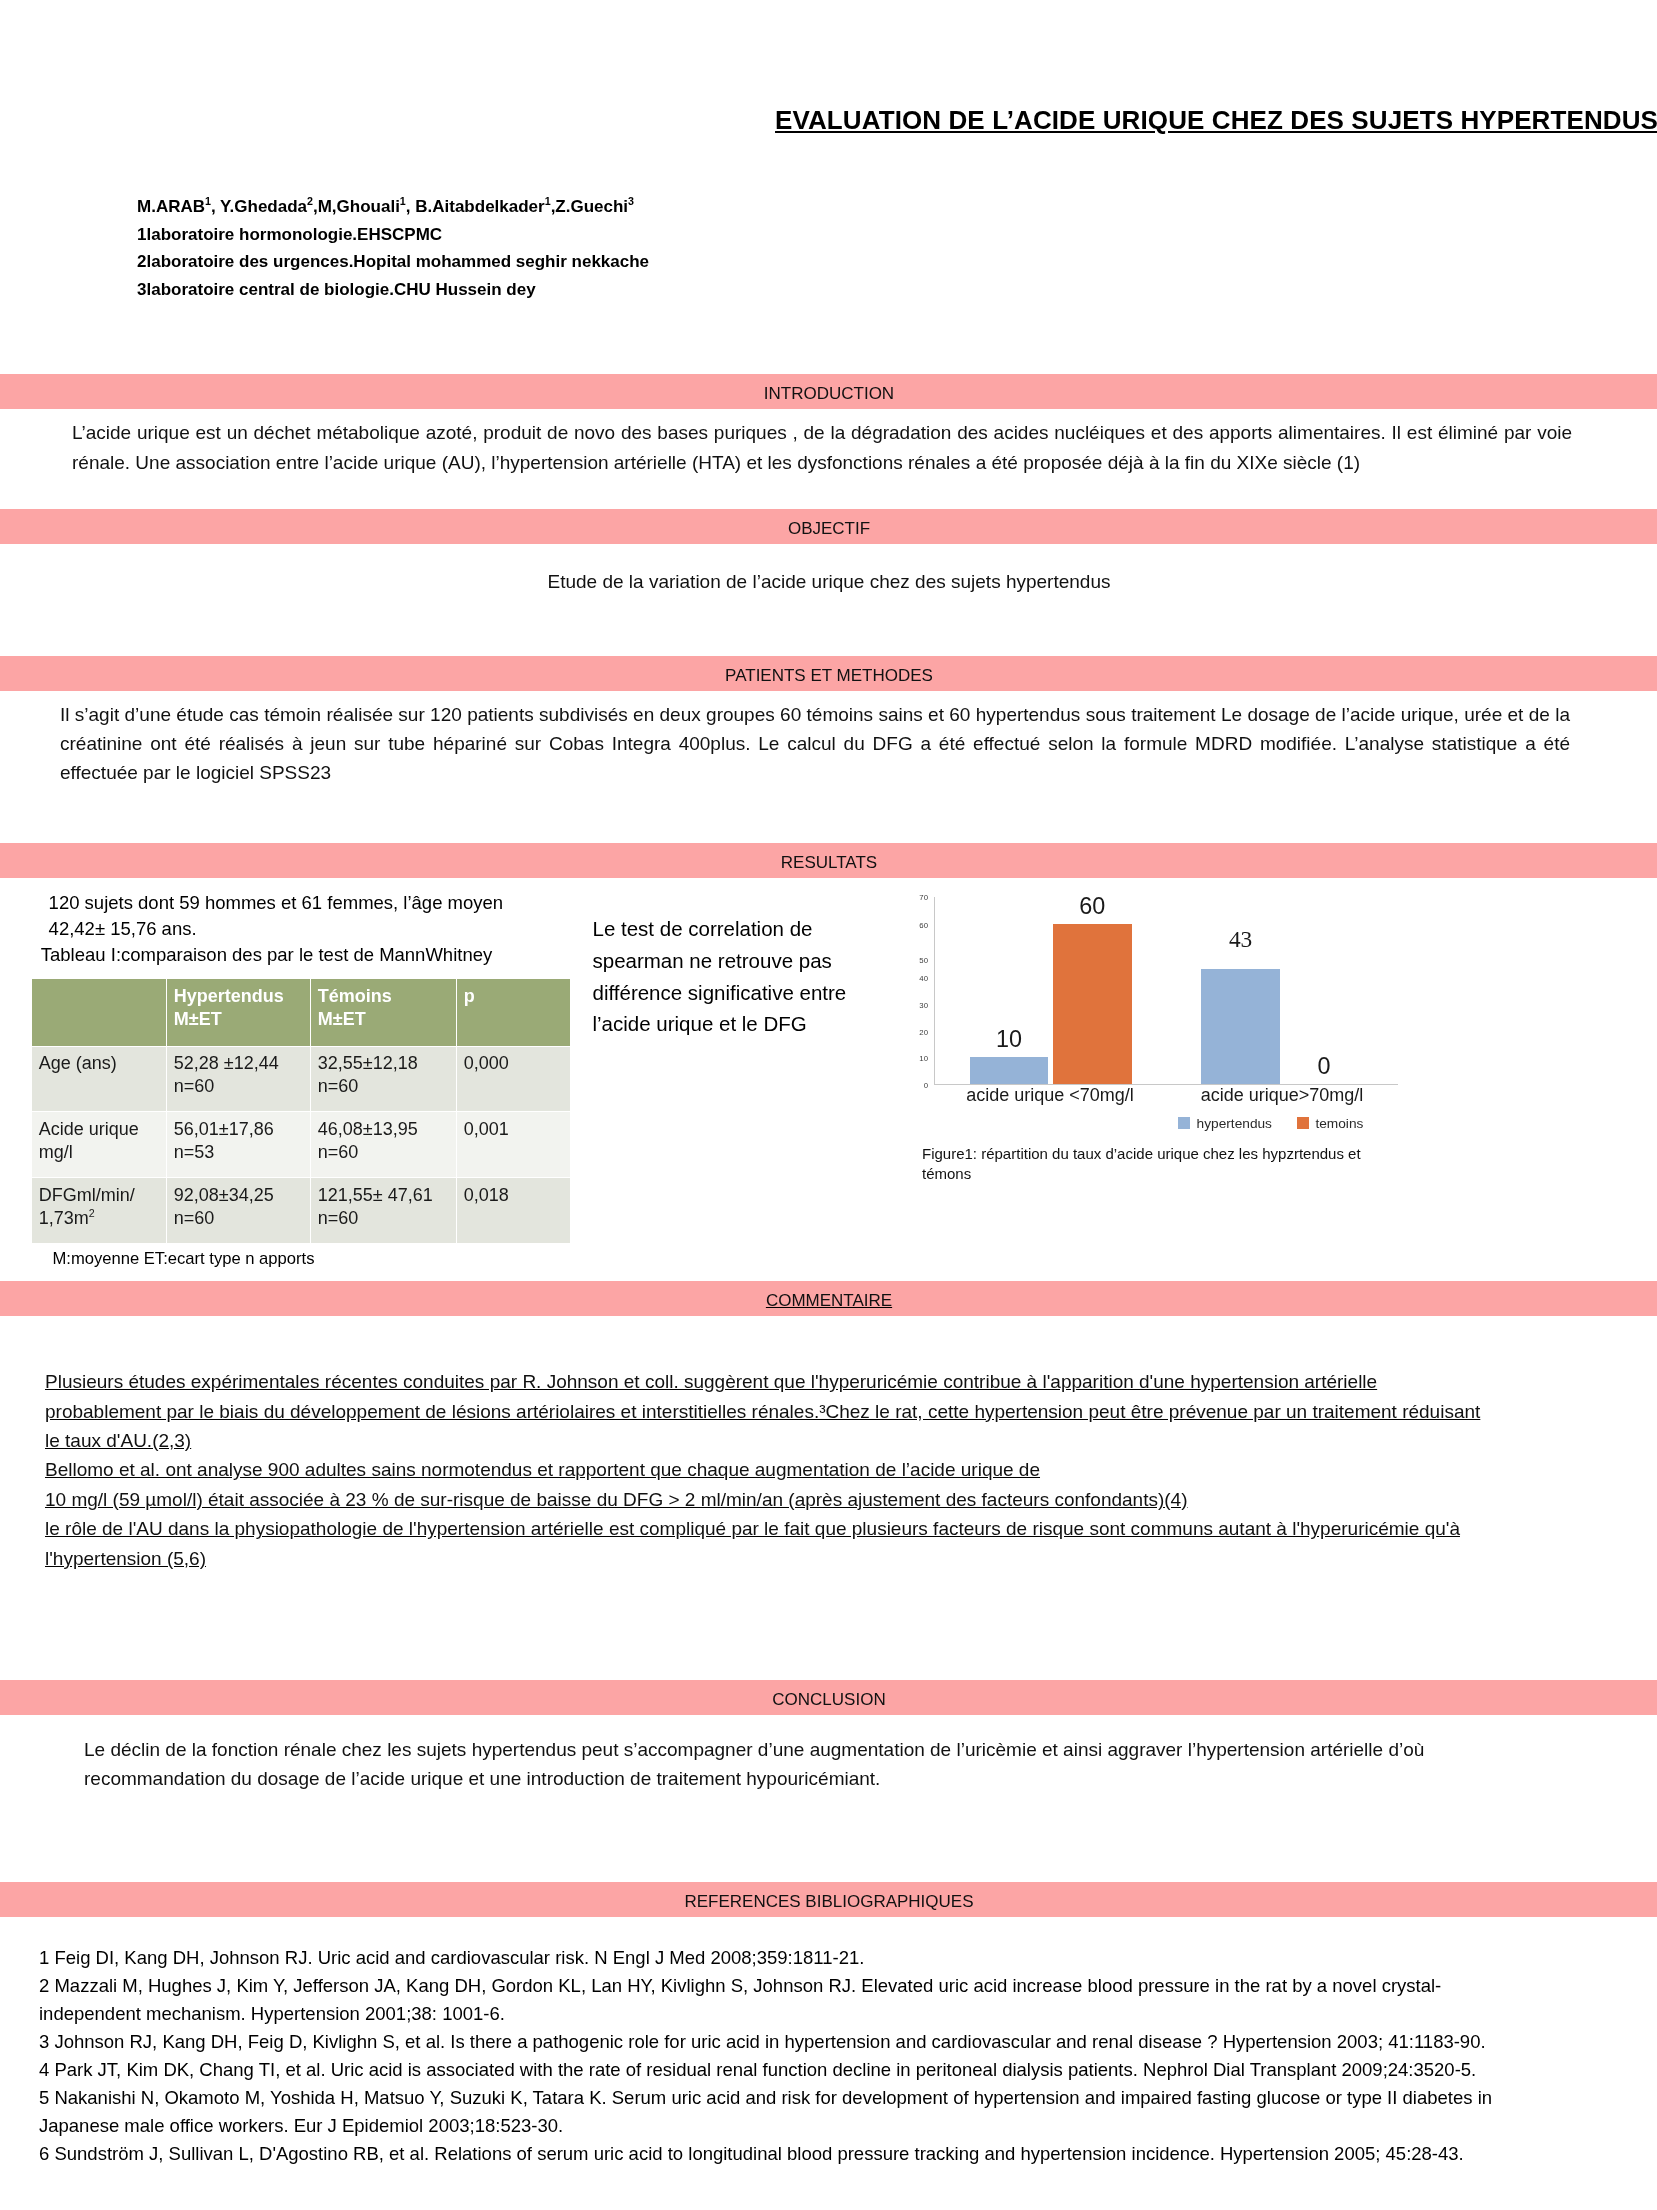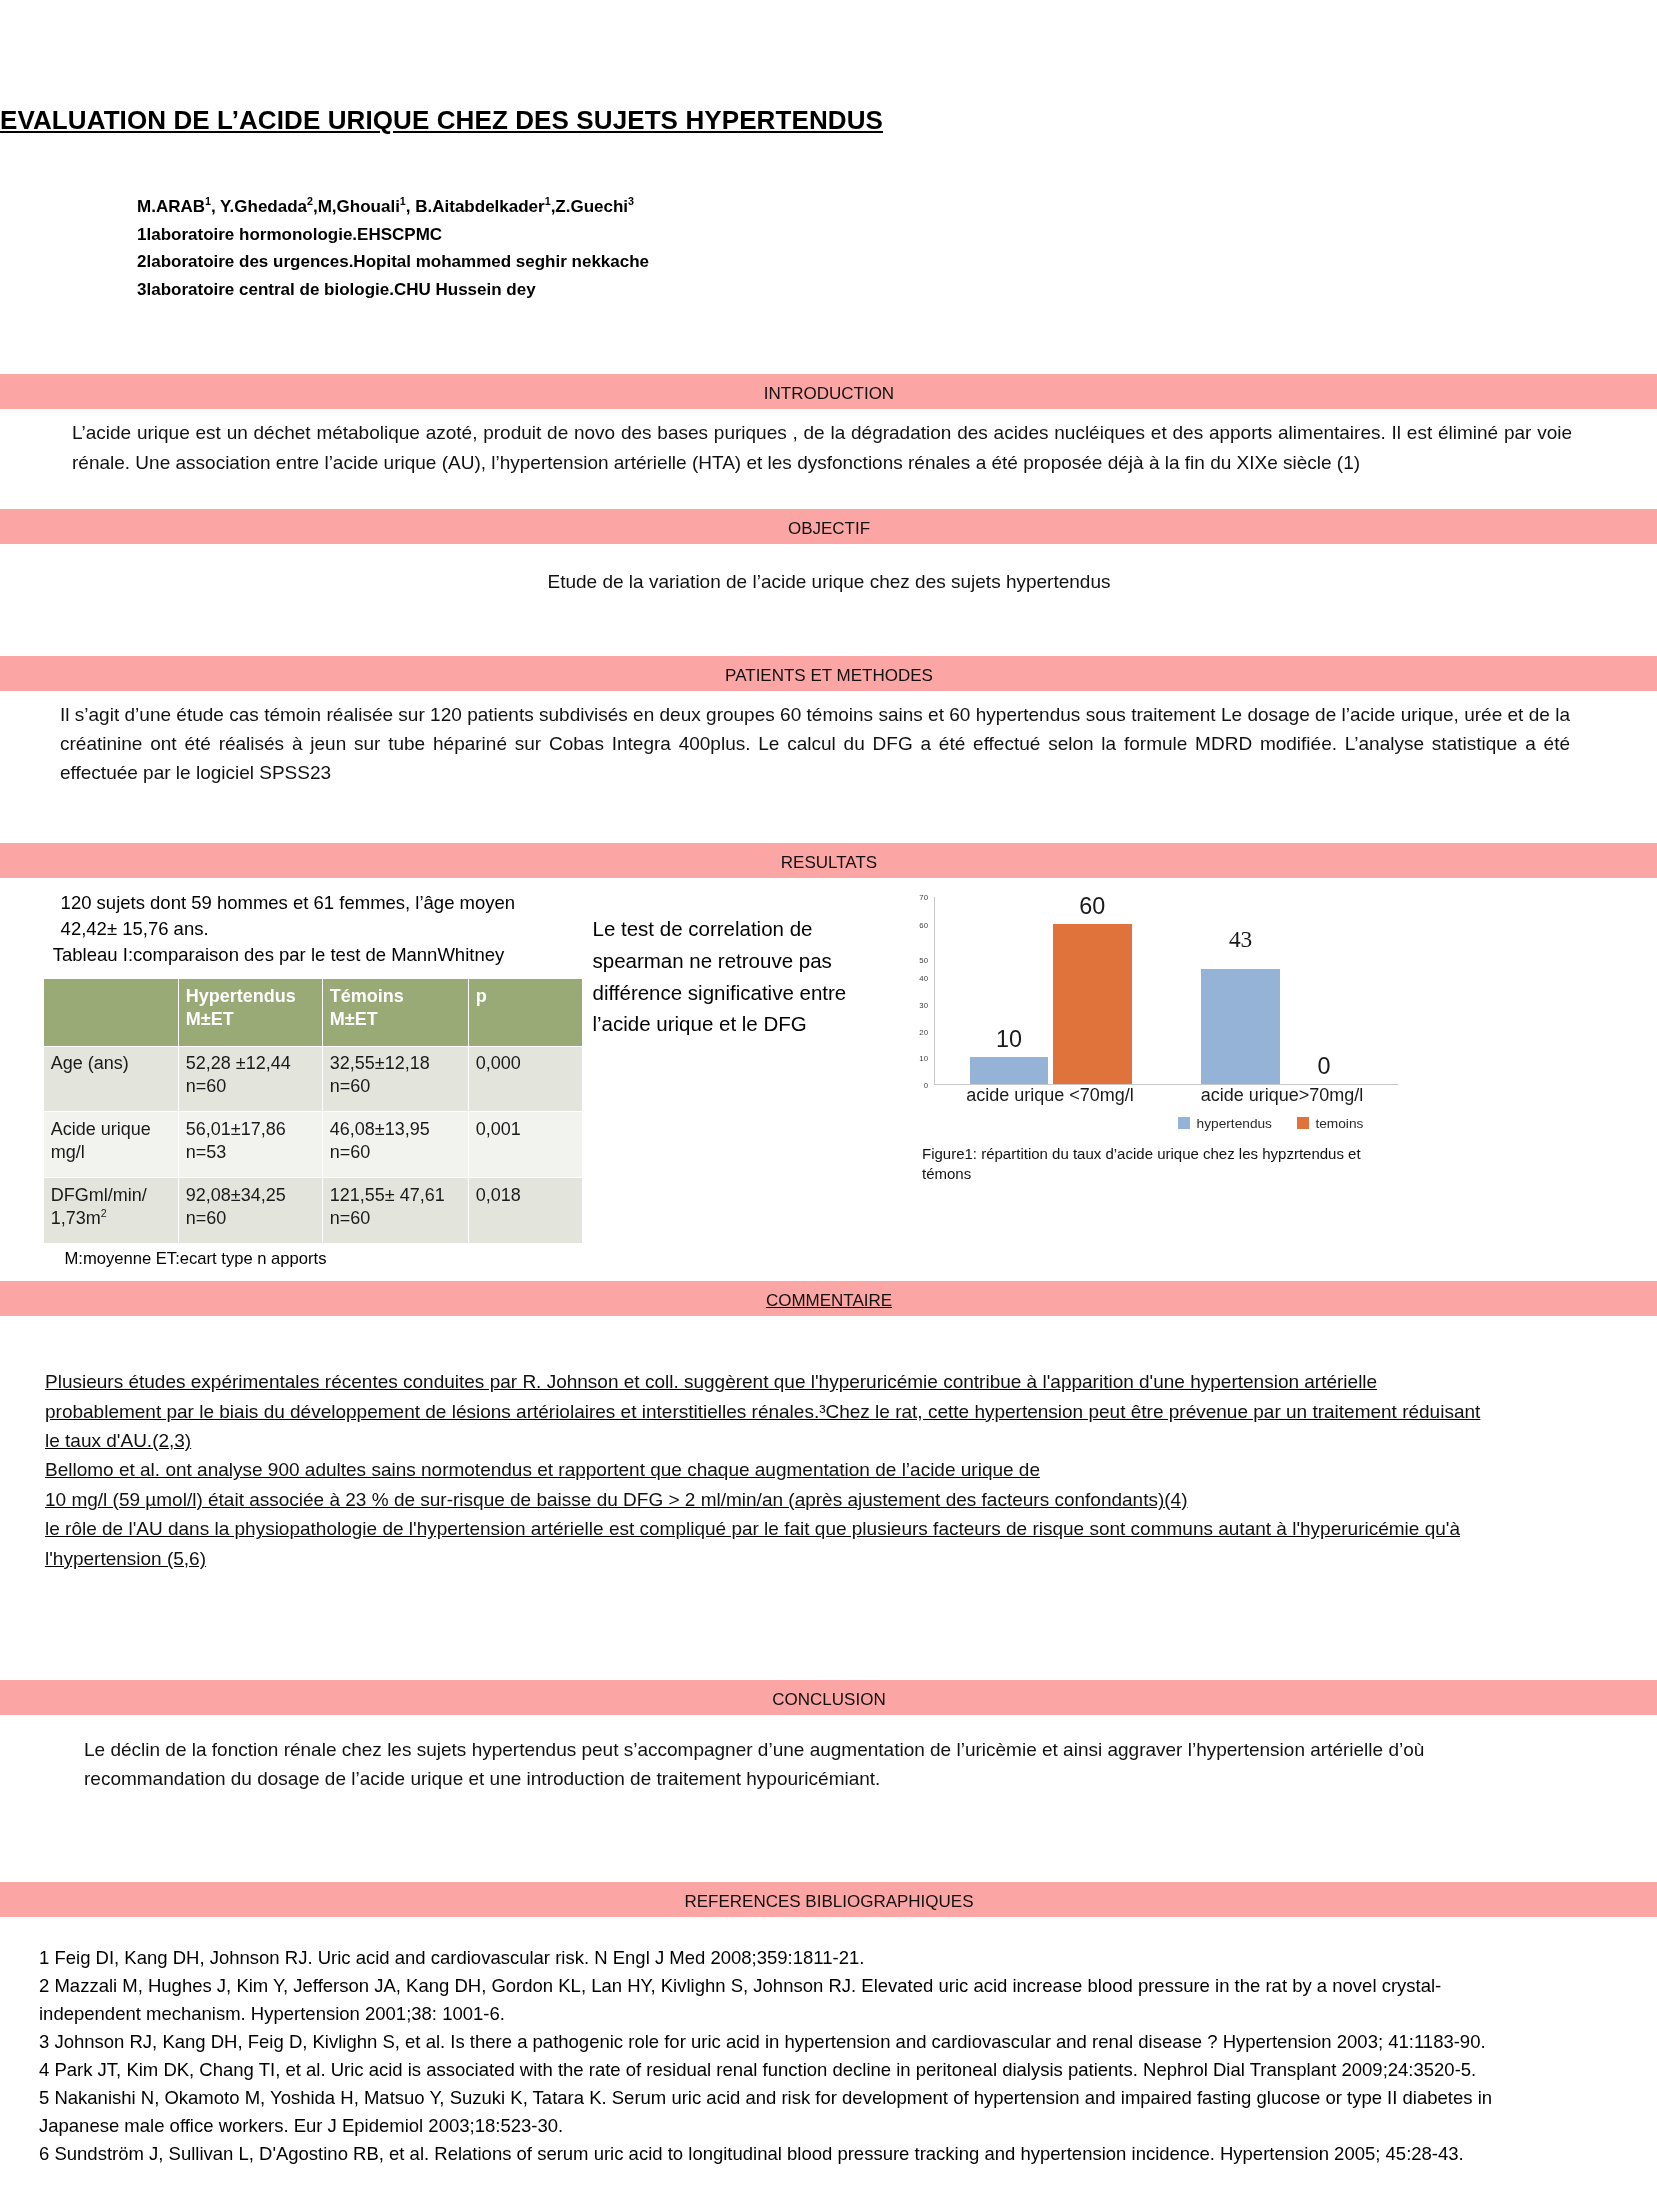--- a/index.html
+++ b/index.html
@@ -16,21 +16,21 @@
     position: relative;
     width: 1658px;
     height: 2211px;
     background: #ffffff;
     overflow: hidden;
     box-sizing: border-box;
   }
 
   
   .title {
-    text-align: left;
+    text-align: right;
     font-size: 26px;
     font-weight: bold;
     letter-spacing: 0.1px;
     text-decoration: underline;
     padding-top: 105px;
     line-height: 1.2;
   }
   .authors {
     margin-top: 57px;
     padding-left: 137px;
@@ -90,21 +90,21 @@
   
   .resultats-wrap { margin-top: 55px; }
   .results-grid {
     display: flex;
     align-items: flex-start;
     padding-top: 11.7px;
   }
   .col-table {
     width: 571px;
     flex: 0 0 571px;
-    padding-left: 43px;
+    padding-left: 31px;
     box-sizing: border-box;
   }
   .col-note {
     width: 322px;
     flex: 0 0 322px;
     padding: 23.4px 9.8px 0 21.5px;
     box-sizing: border-box;
     font-size: 20.5px;
     line-height: 1.55;
   }

